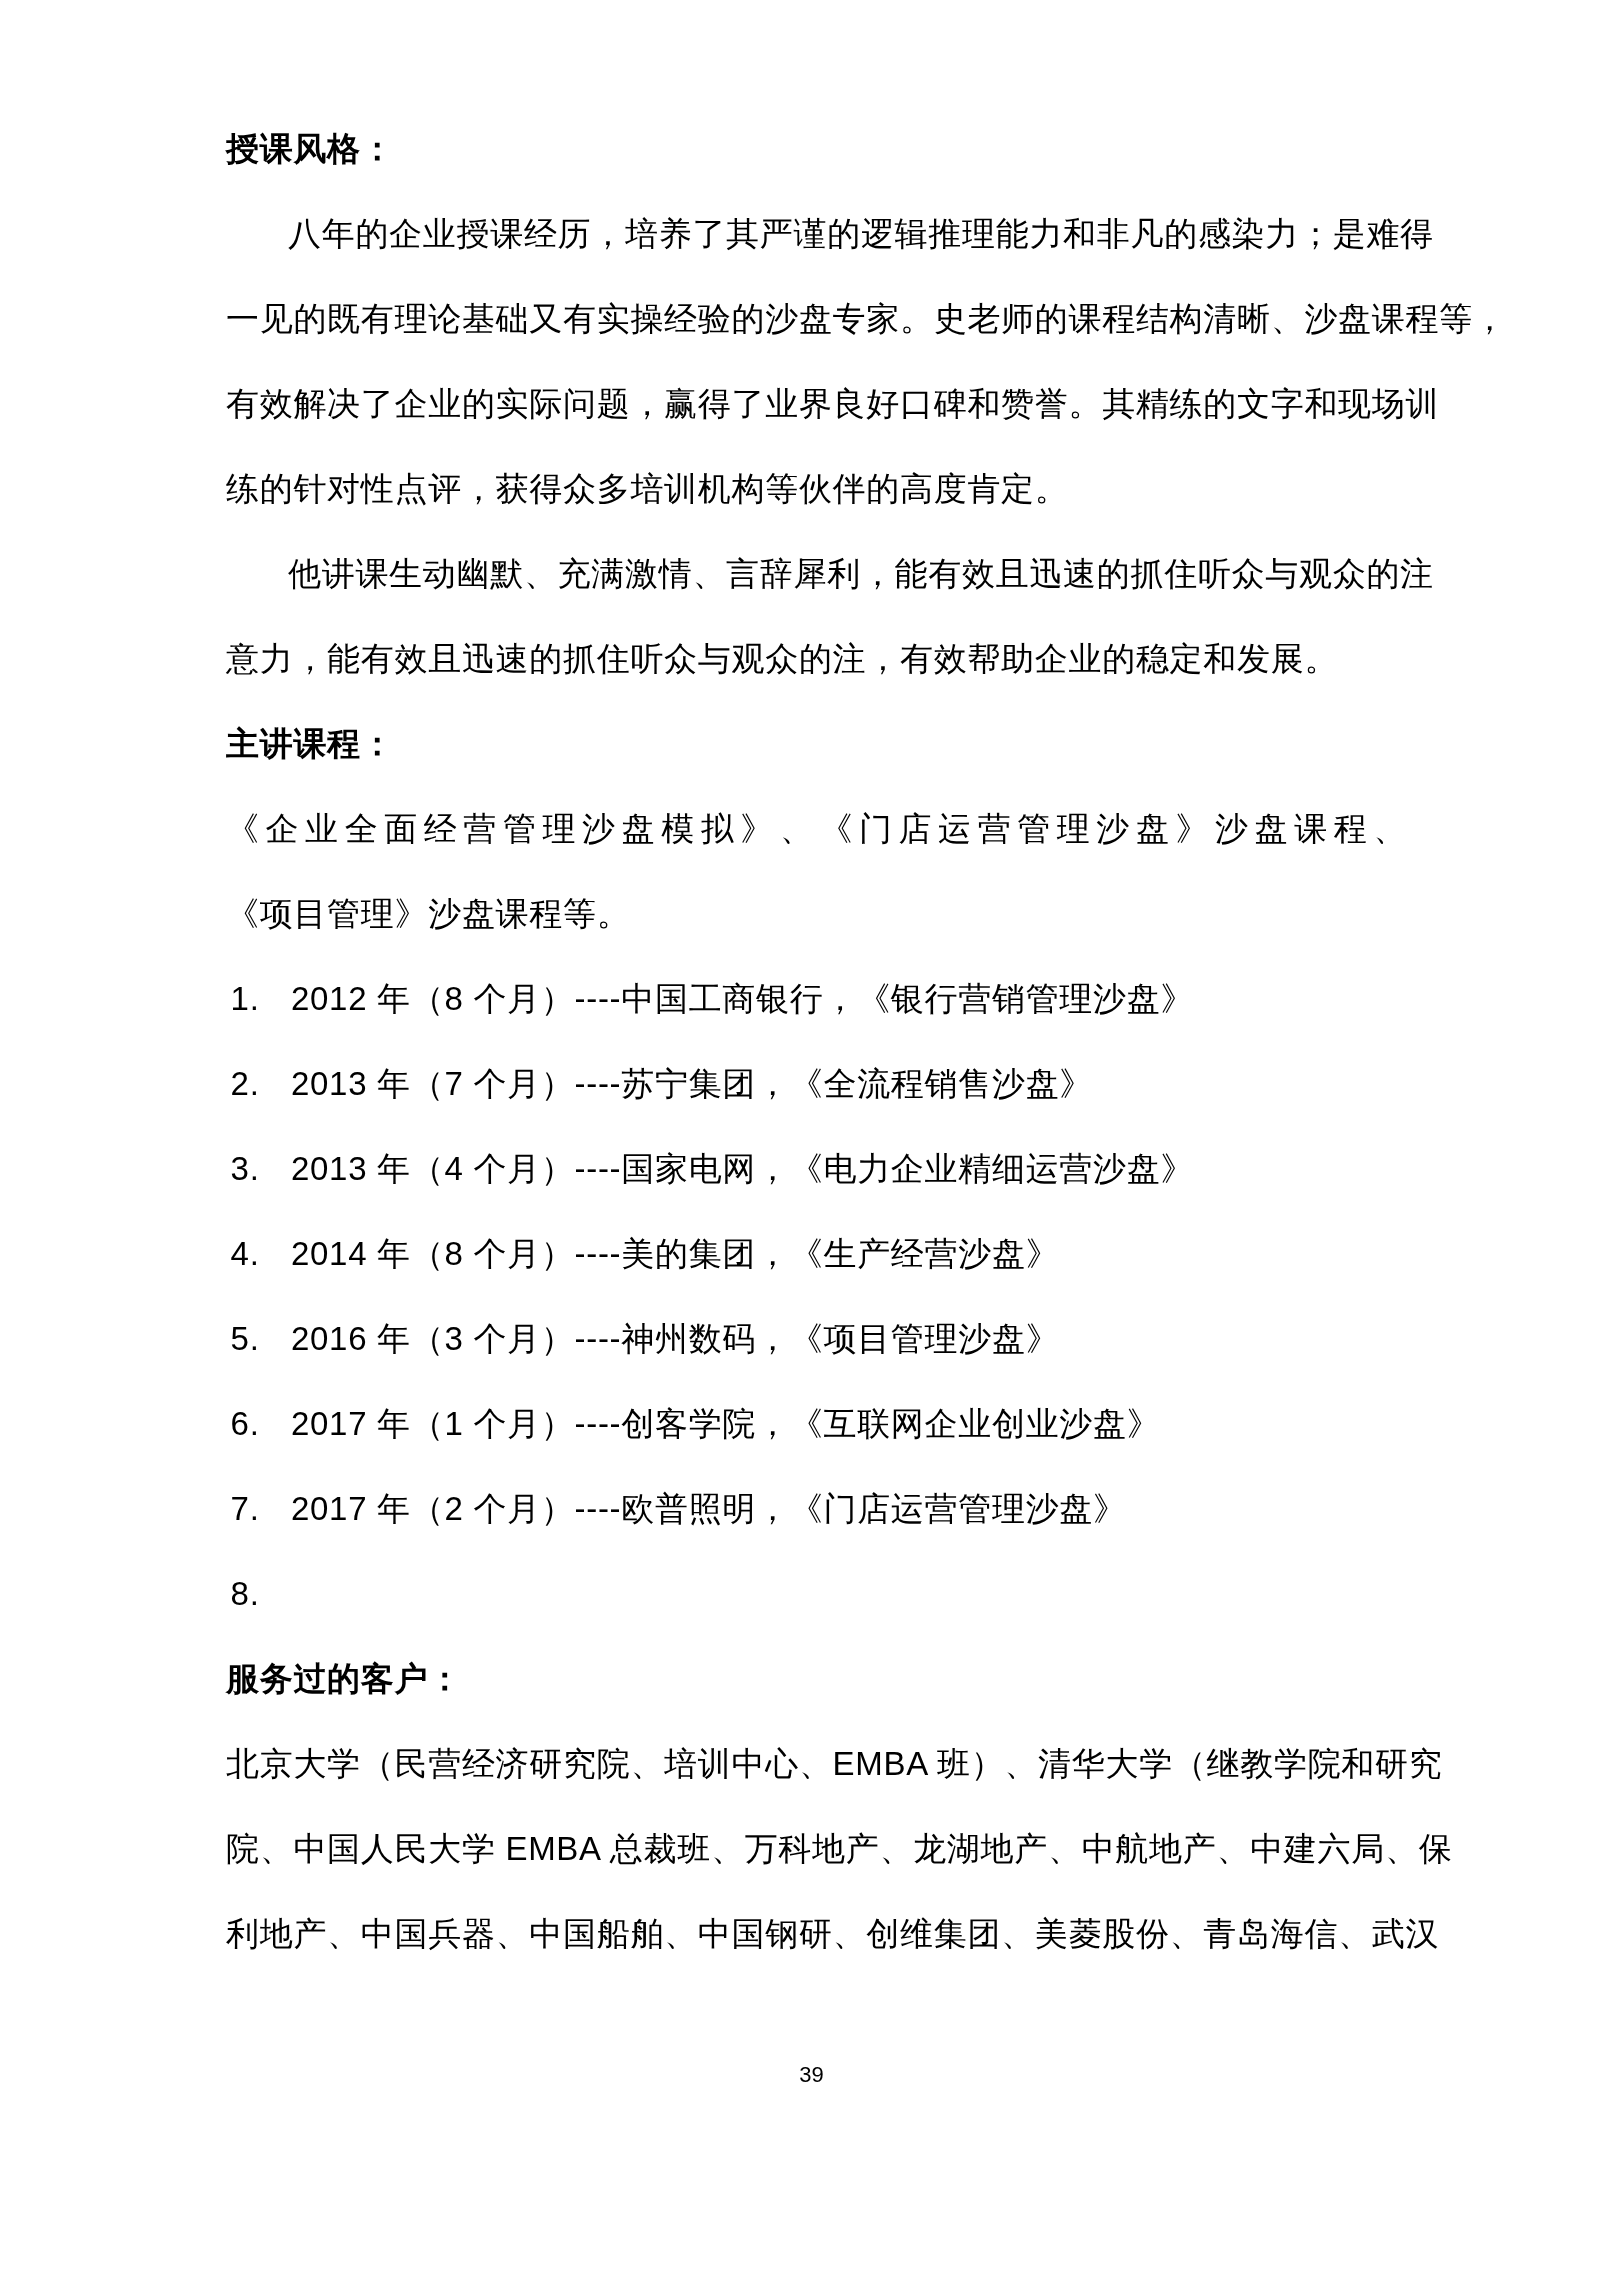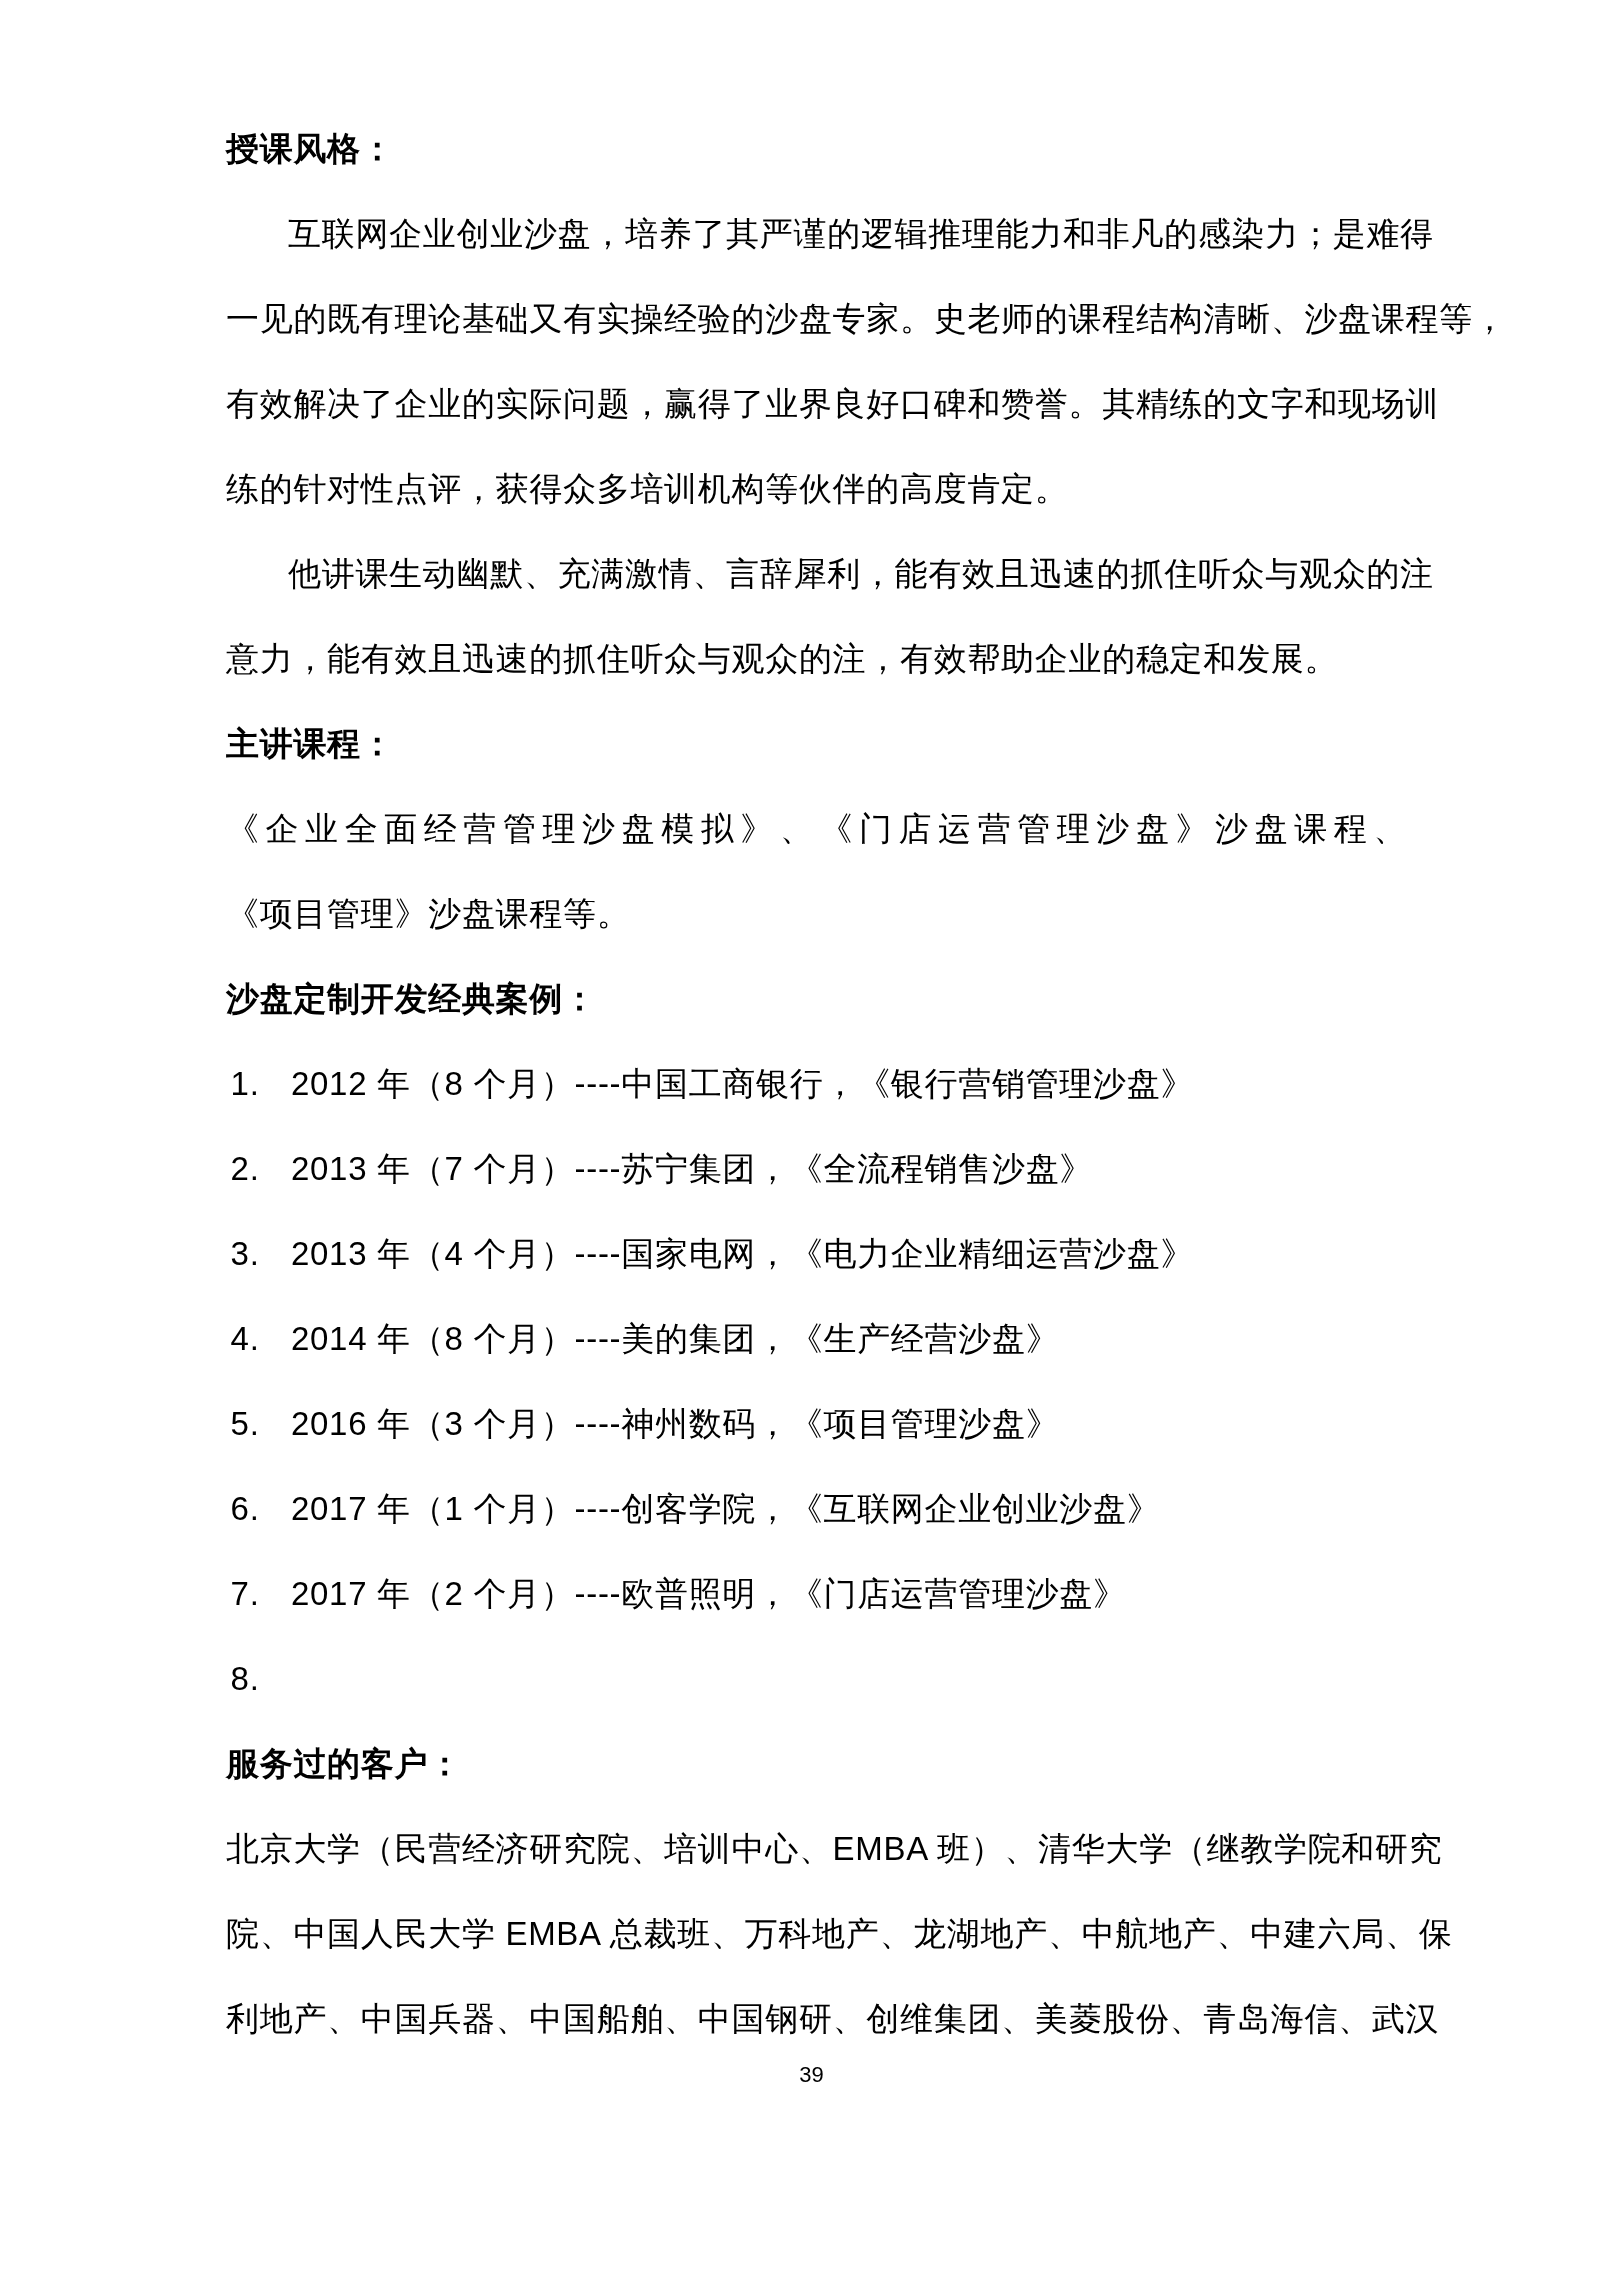--- a/index.html
+++ b/index.html
@@ -53,33 +53,32 @@
   }
 </style>
 </head>
 <body>
 
 <div class="page">
   <div class="content">
 
     <div class="line heading">授课风格：</div>
 
-    <div class="line j indent">互联网企业创业沙盘，培养了其严谨的逻辑推理能力和非凡的感染力；是难得</div>
+    <div class="line j indent">八年的企业授课经历，培养了其严谨的逻辑推理能力和非凡的感染力；是难得</div>
     <div class="line j">一见的既有理论基础又有实操经验的沙盘专家。史老师的课程结构清晰、沙盘课程等，</div>
     <div class="line j">有效解决了企业的实际问题，赢得了业界良好口碑和赞誉。其精练的文字和现场训</div>
     <div class="line">练的针对性点评，获得众多培训机构等伙伴的高度肯定。</div>
 
     <div class="line j indent">他讲课生动幽默、充满激情、言辞犀利，能有效且迅速的抓住听众与观众的注</div>
     <div class="line">意力，能有效且迅速的抓住听众与观众的注，有效帮助企业的稳定和发展。</div>
 
     <div class="line heading">主讲课程：</div>
     <div class="line j">《企业全面经营管理沙盘模拟》、《门店运营管理沙盘》沙盘课程、</div>
     <div class="line">《项目管理》沙盘课程等。</div>
 
-    <div class="line heading">沙盘定制开发经典案例：</div>
 
     <div class="line li">
       <span class="num">1.</span>
       <span class="text">2012 年（8 个月）----中国工商银行，《银行营销管理沙盘》</span>
     </div>
     <div class="line li">
       <span class="num">2.</span>
       <span class="text">2013 年（7 个月）----苏宁集团，《全流程销售沙盘》</span>
     </div>
     <div class="line li">

